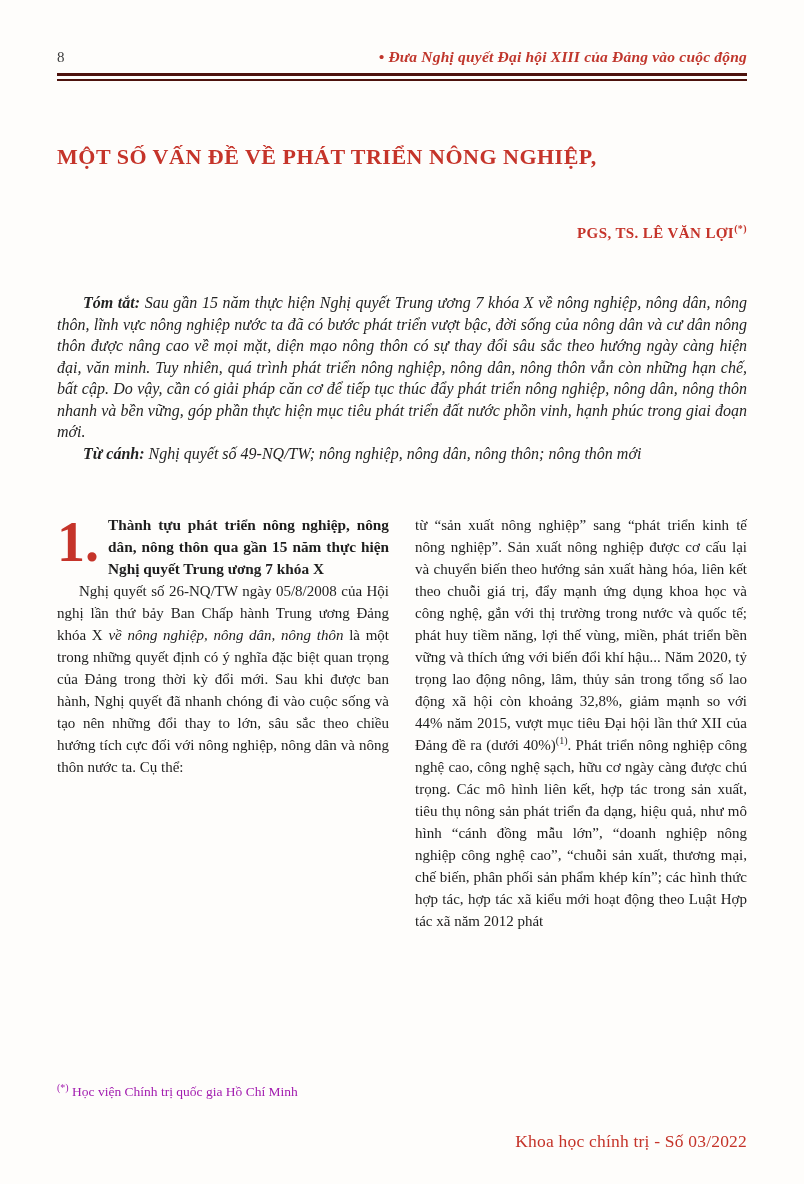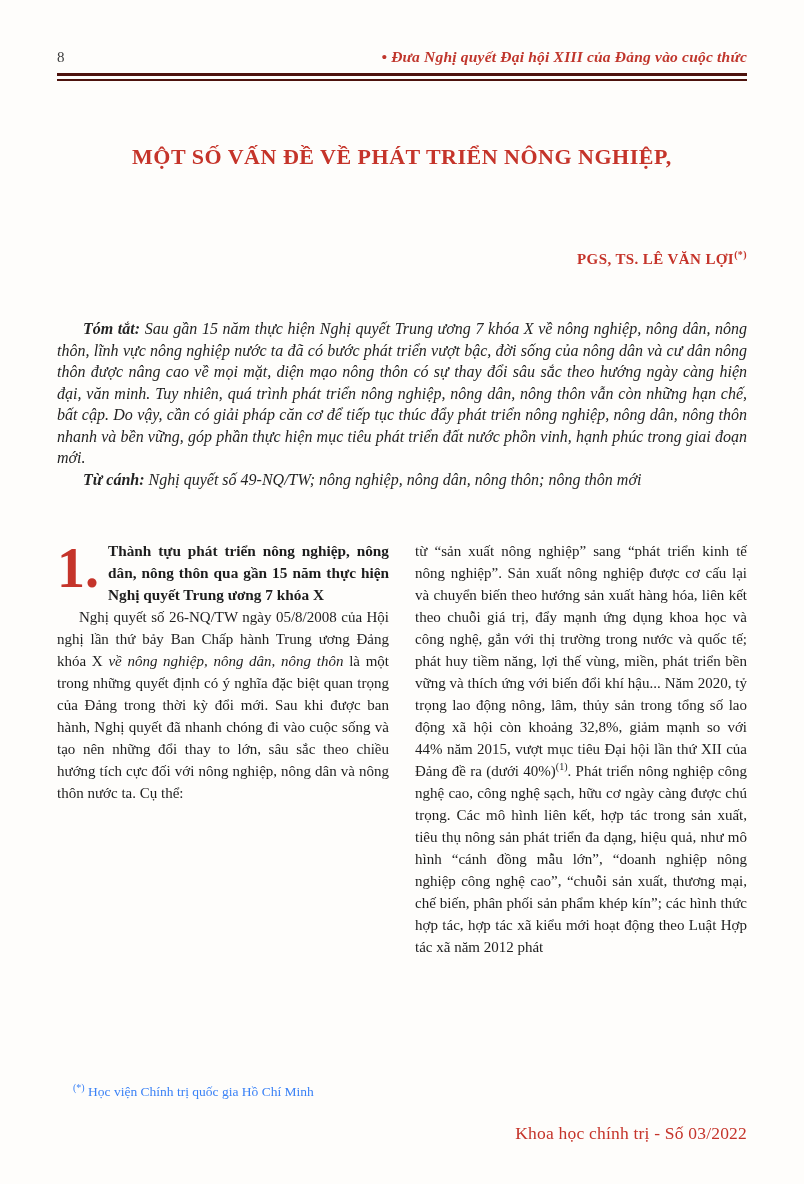--- a/index.html
+++ b/index.html
@@ -8,43 +8,43 @@
     width:804px; height:1184px; margin:0 auto; background:#fefdfb;
     position:relative; padding:48px 57px 0 57px; overflow:hidden;
     font-family:"Liberation Serif","DejaVu Serif",serif; color:#1d1d1d;
   }
   .running-header { display:flex; justify-content:space-between; align-items:baseline; }
   .page-num { font-size:15px; color:#3c3c3c; }
   .head-text { color:#c0362c; font-style:italic; font-weight:bold; font-size:15.5px; letter-spacing:0.2px; }
   .rules { margin-top:7px; }
   .rule-1 { height:3px; background:#4d130d; }
   .rule-2 { height:2px; background:#4d130d; margin-top:3px; }
-  .title { text-align:center; color:#c5342a; font-weight:bold; font-size:22px; letter-spacing:0.5px; margin-top:54px; line-height:44px; }
-  .author { text-align:right; color:#c5342a; font-weight:bold; font-size:15px; letter-spacing:0.4px; margin-top:72px; }
+  .title { color:#c5342a; font-weight:bold; font-size:22px; letter-spacing:0.5px; margin-top:54px; line-height:44px; }
+  .author { text-align:right; color:#c5342a; font-weight:bold; font-size:15px; letter-spacing:0.4px; margin-top:46px; }
   sup { font-size:10px; vertical-align:super; line-height:0; }
   .abstract { margin-top:50px; font-style:italic; font-size:16px; line-height:21.5px; text-align:justify; color:#232323; }
   .abs-p { text-indent:26px; }
   .abs-label { font-weight:bold; }
   .columns { display:flex; gap:26px; margin-top:50px; }
   .col { width:332px; font-size:15px; line-height:22px; text-align:justify; }
   .dropcap { float:left; color:#c5342a; font-weight:bold; font-size:56px; line-height:56px; height:62px; padding-right:9px; }
   .section-head { font-weight:bold; font-size:15.3px; }
   .body-p { text-indent:22px; }
   .italic { font-style:italic;margin-top:7px; }
-  .footnote { position:absolute; left:57px; bottom:84px; font-size:13.5px; color:#3b82f6;margin-left:16px; }
-  .page-footer { position:absolute; right:57px; bottom:40px; color:#c5342a; font-size:17.5px; letter-spacing:0.2px; }
+  .footnote { position:absolute; left:57px; bottom:84px; font-size:13.5px; color:#a21caf; }
+  .page-footer { position:absolute; right:57px; bottom:32px; color:#c5342a; font-size:17.5px; letter-spacing:0.2px; }
 </style>
 </head>
 <body>
 
 <div class="page">
 
   <header class="running-header">
     <span class="page-num">8</span>
-    <span class="head-text">• Đưa Nghị quyết Đại hội XIII của Đảng vào cuộc thức</span>
+    <span class="head-text">• Đưa Nghị quyết Đại hội XIII của Đảng vào cuộc động</span>
   </header>
   <div class="rules">
     <div class="rule-1"></div>
     <div class="rule-2"></div>
   </div>
 
   <h1 class="title">
     <span>MỘT SỐ VẤN ĐỀ VỀ PHÁT TRIỂN NÔNG NGHIỆP,</span><br>
   </h1>
 

